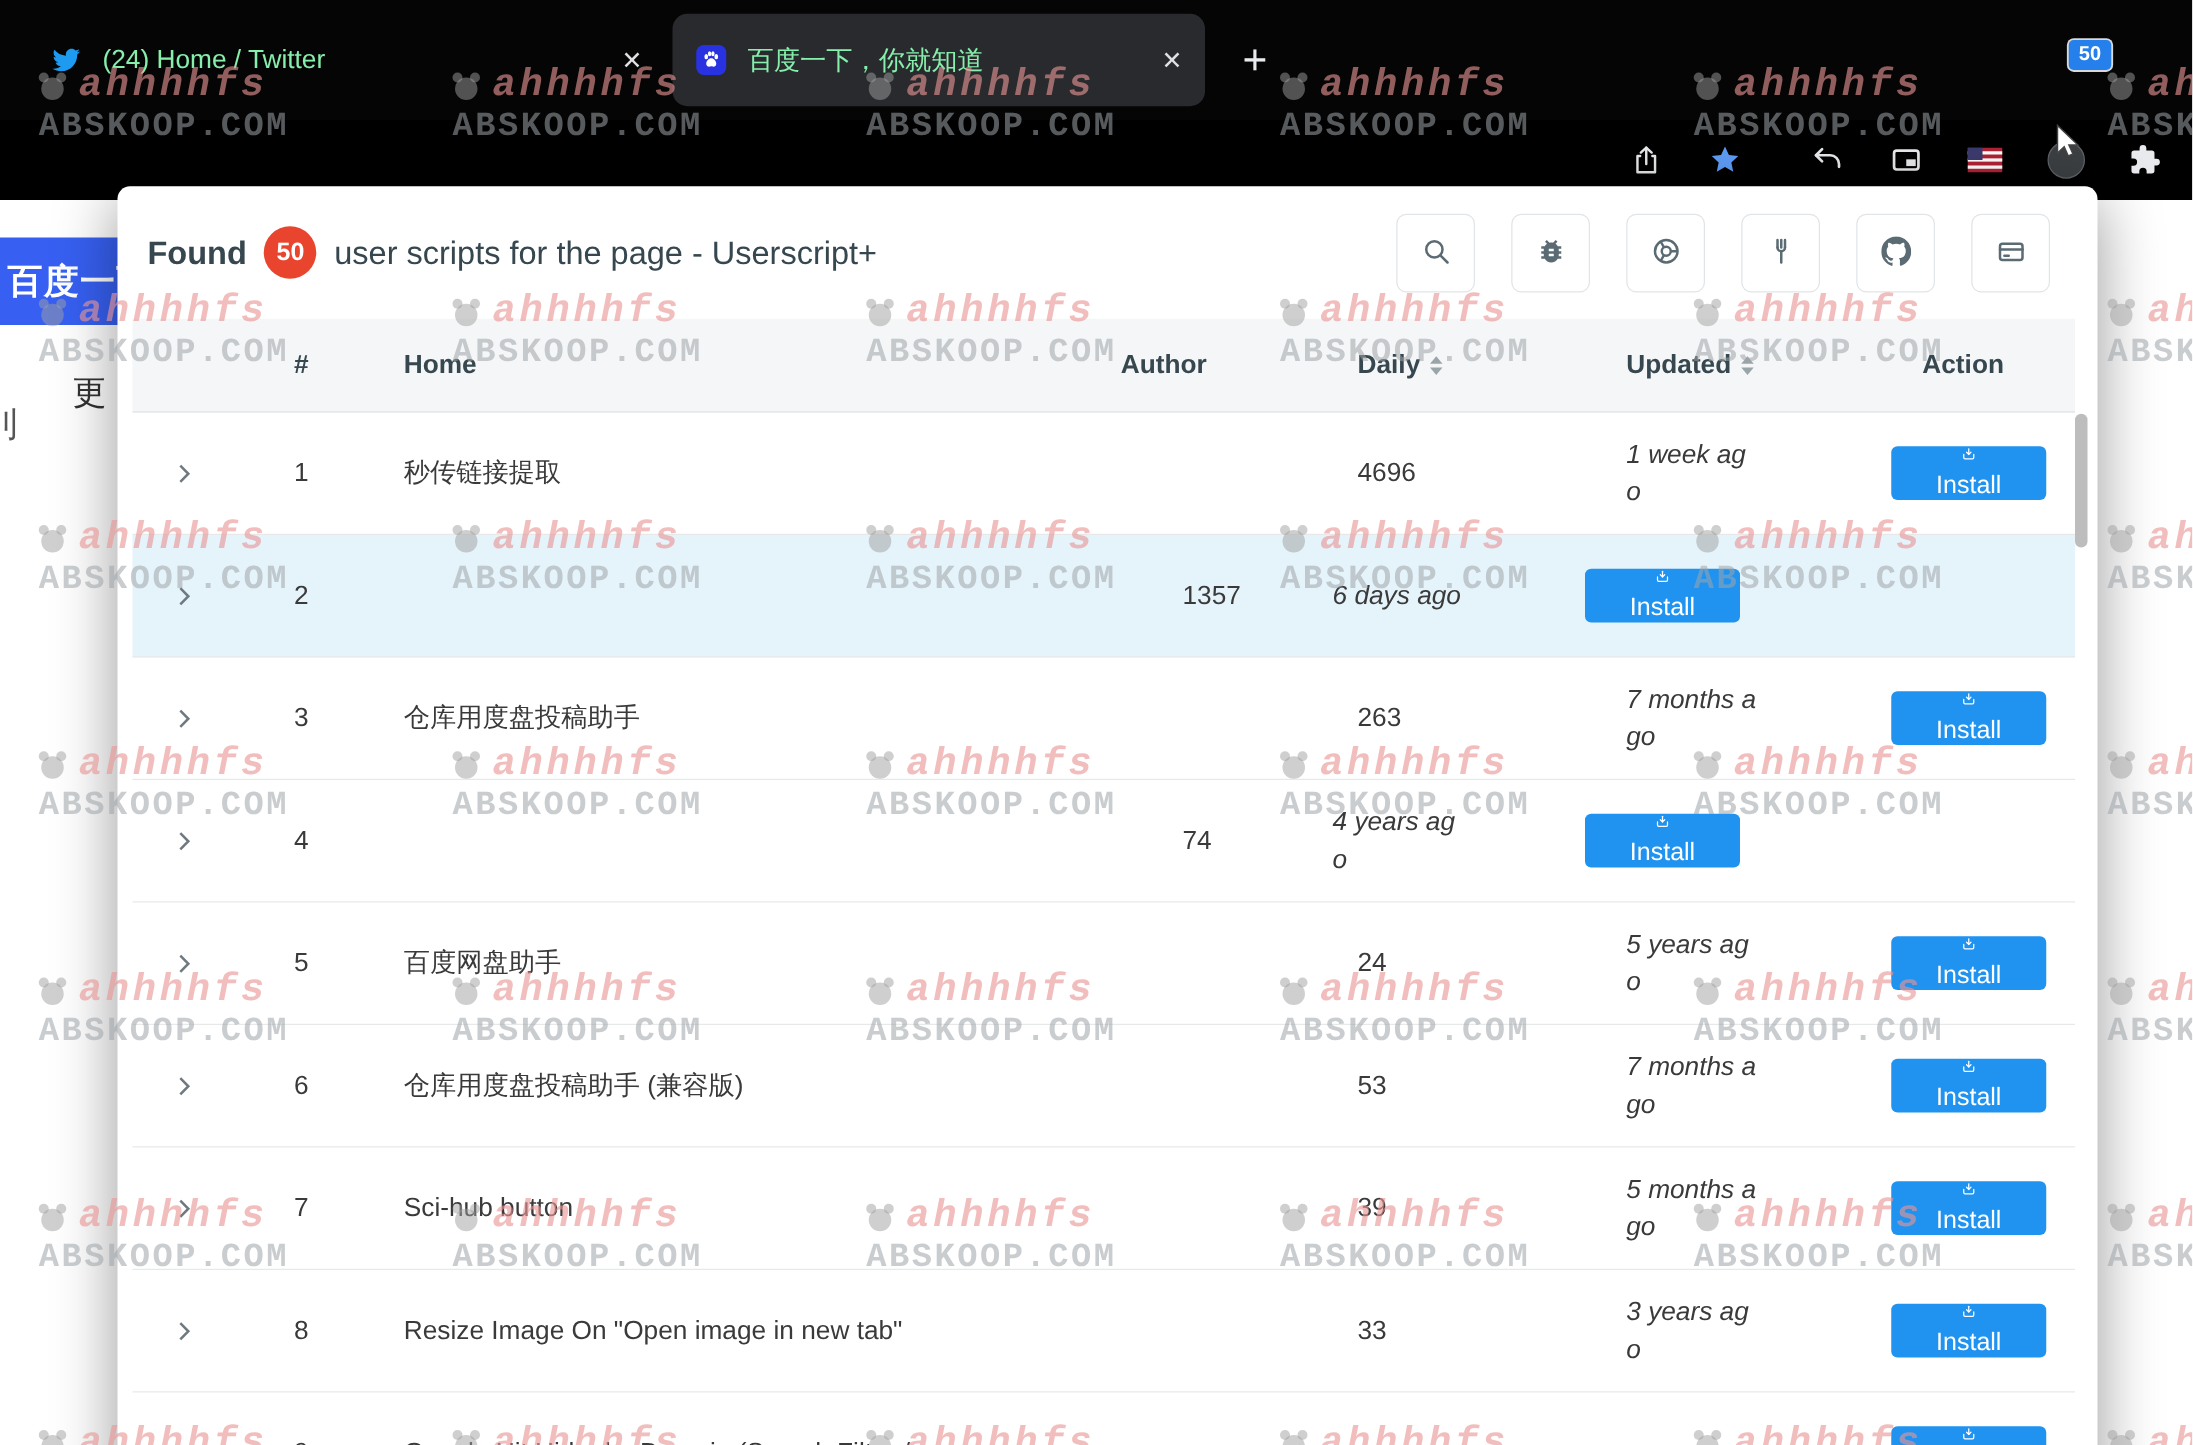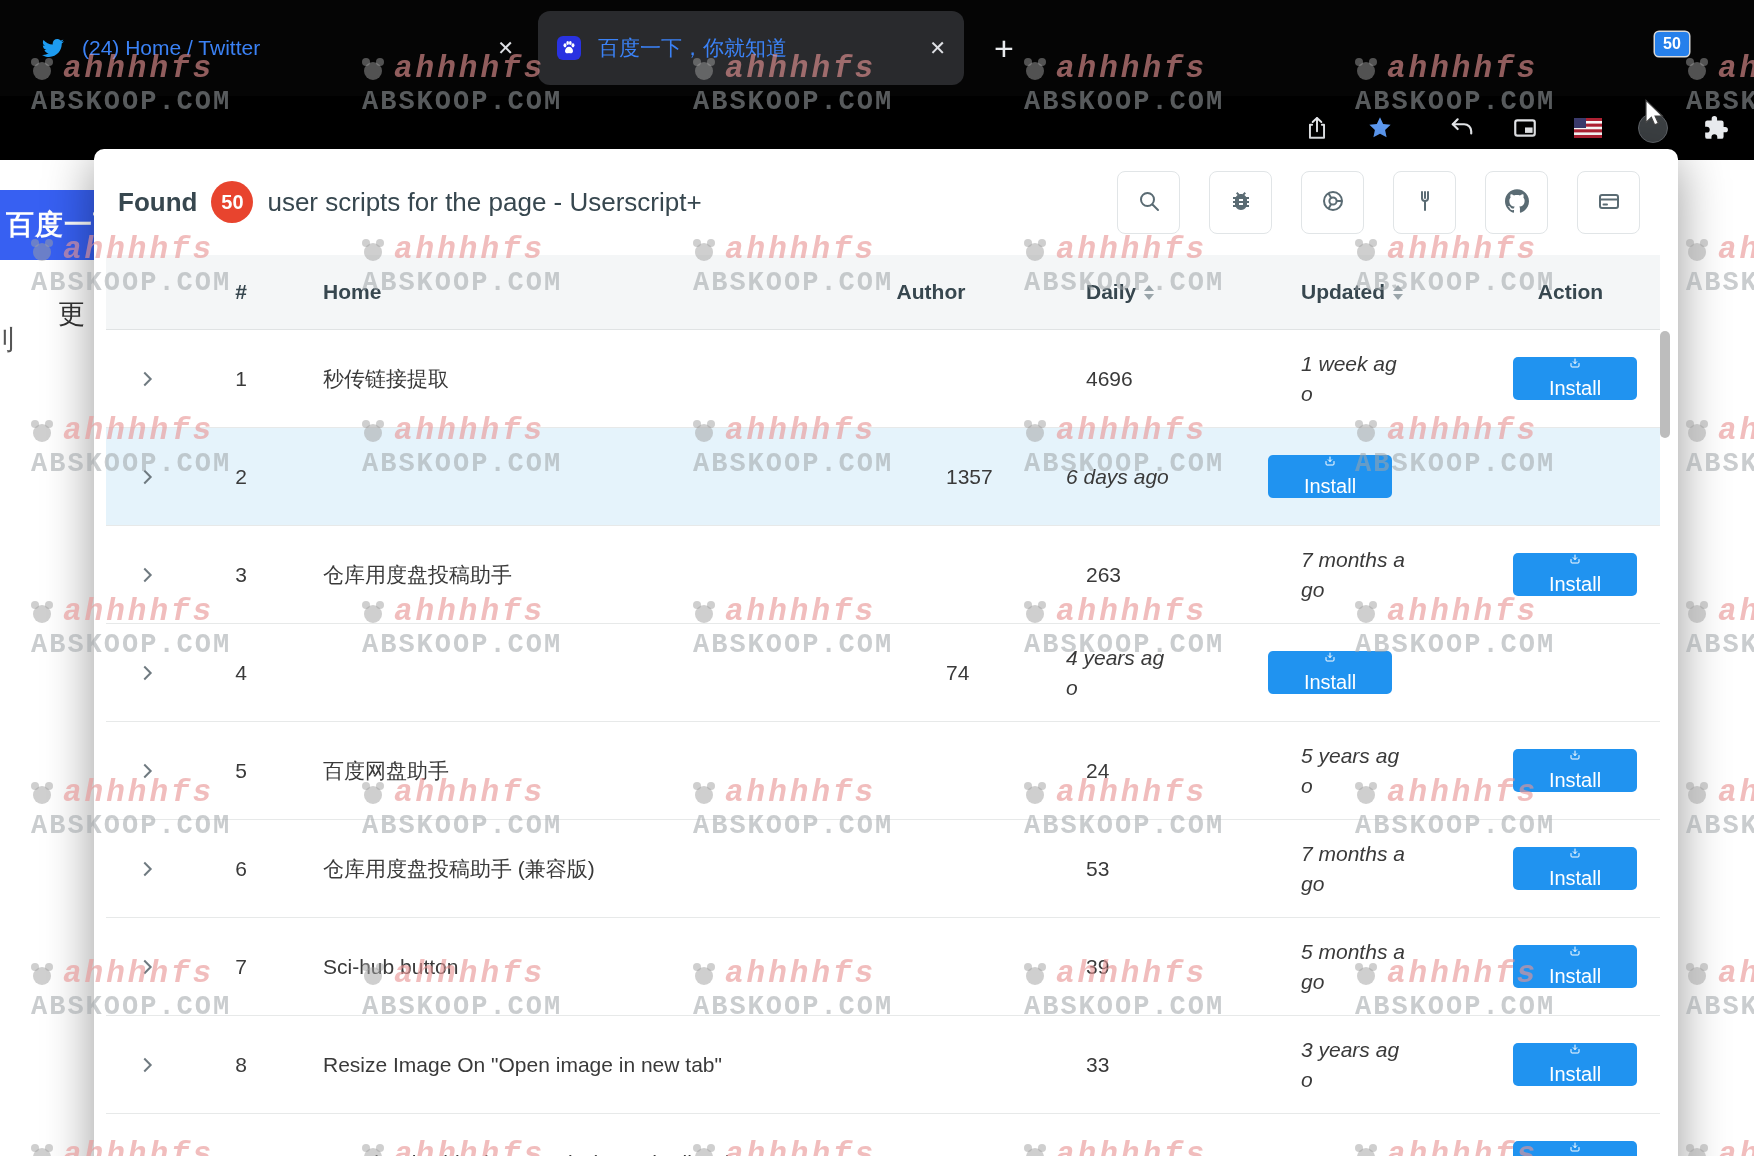--- a/index.html
+++ b/index.html
@@ -11,21 +11,21 @@
     display:flex;align-items:center;padding-left:6px;font-size:28px;font-weight:700;letter-spacing:1px;overflow:hidden;}
   .side-char{position:absolute;left:58px;top:296px;font-size:27px;color:#333;}
   .side-char-left{position:absolute;left:-10px;top:322px;font-size:27px;color:#555;}
 
   
   .tabstrip{position:absolute;top:0;left:0;width:100%;height:96px;background:#050505;display:flex;align-items:center;z-index:40;}
   .tab{display:flex;align-items:center;height:74px;border-radius:12px;padding:0 18px;box-sizing:border-box;cursor:default;}
   .tab.t1{width:510px;margin-left:22px;}
   .tab.t2{width:426px;background:#292a2d;margin-left:6px;}
   .tab .favicon{width:26px;height:26px;display:flex;align-items:center;justify-content:center;flex:none;}
-  .tab .title{flex:1;margin-left:16px;color:#3b82f6;font-size:21px;white-space:nowrap;overflow:hidden;}
+  .tab .title{flex:1;margin-left:16px;color:#86efac;font-size:21px;white-space:nowrap;overflow:hidden;}
   .tab .close{color:#dfe1e5;font-size:20px;margin-left:12px;flex:none;}
   .baidu-fav{width:24px;height:24px;border-radius:6px;background:#2932e1;display:flex;align-items:center;justify-content:center;}
   .newtab{margin-left:30px;color:#e8eaed;font-size:34px;font-weight:300;line-height:1;}
 
   .toolbar{position:absolute;top:96px;left:0;width:100%;height:64px;background:#000;z-index:40;}
   .tbi{position:absolute;top:50%;transform:translateY(-50%);width:30px;height:30px;display:flex;align-items:center;justify-content:center;}
   .usicon{width:30px;height:30px;border-radius:50%;background:#3c4043;border:1px solid #5f6368;box-sizing:border-box;}
   .ext-badge{position:absolute;left:1655px;top:32px;min-width:34px;height:24px;background:#2680eb;color:#fff;
     font-size:16px;font-weight:700;display:flex;align-items:center;justify-content:center;border-radius:4px;
     box-shadow:0 0 0 1.5px rgba(255,255,255,.85);z-index:45;}

